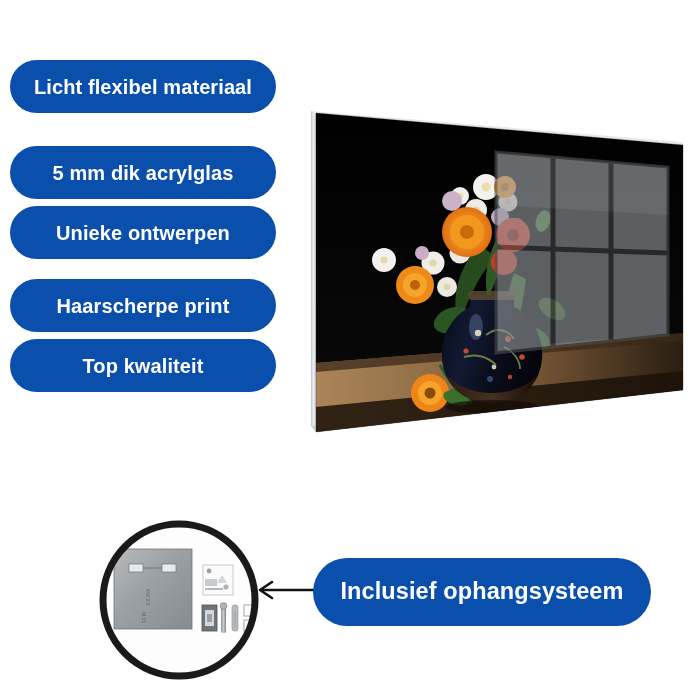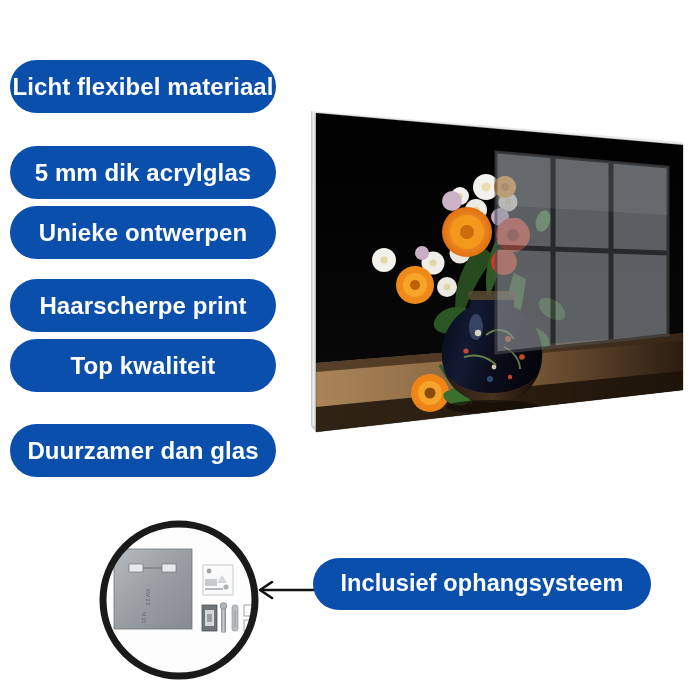--- a/index.html
+++ b/index.html
@@ -18,24 +18,24 @@
     background:#0B4FAD;
     border-radius:999px;
     color:#ffffff;
     font-weight:bold;
     letter-spacing:.1px;
     box-sizing:border-box;
     text-align:center;
     line-height:1;
   }
   .pill.feature{
-    left:10px;width:266px;height:53px;font-size:24px;
+    left:10px;width:266px;height:53px;font-size:20px;
   }
   .pill.callout{
-    left:313px;top:558px;width:338px;height:52px;font-size:23.5px;
+    left:313px;top:558px;width:338px;height:68px;font-size:23.5px;
   }
 
   
   #print-wrap{position:absolute;left:300px;top:95px;width:400px;height:360px;}
   #print-svg{display:block;width:400px;height:360px;overflow:visible;}
 
   
   #kit-wrap{position:absolute;left:96px;top:517px;width:166px;height:166px;}
   #kit-svg{display:block;width:166px;height:166px;}
 
@@ -45,21 +45,20 @@
 </head>
 <body>
 
 <div class="stage">
 
   <div class="pill feature" style="top:60px">Licht flexibel materiaal</div>
   <div class="pill feature" style="top:146px">5 mm dik acrylglas</div>
   <div class="pill feature" style="top:206px">Unieke ontwerpen</div>
   <div class="pill feature" style="top:279px">Haarscherpe print</div>
   <div class="pill feature" style="top:339px">Top kwaliteit</div>
-  <div class="pill feature" style="top:424px">Duurzamer dan glas</div>
 
   <div id="print-wrap">
     <svg id="print-svg" viewBox="0 0 400 360" xmlns="http://www.w3.org/2000/svg">
       <defs>
         <clipPath id="panelClip">
           <polygon points="16,18 383,50 383,295 16,337"></polygon>
         </clipPath>
         <linearGradient id="wallGrad" x1="0" y1="0" x2="0" y2="1">
           <stop offset="0%" stop-color="#000000"></stop>
           <stop offset="70%" stop-color="#070707"></stop>

